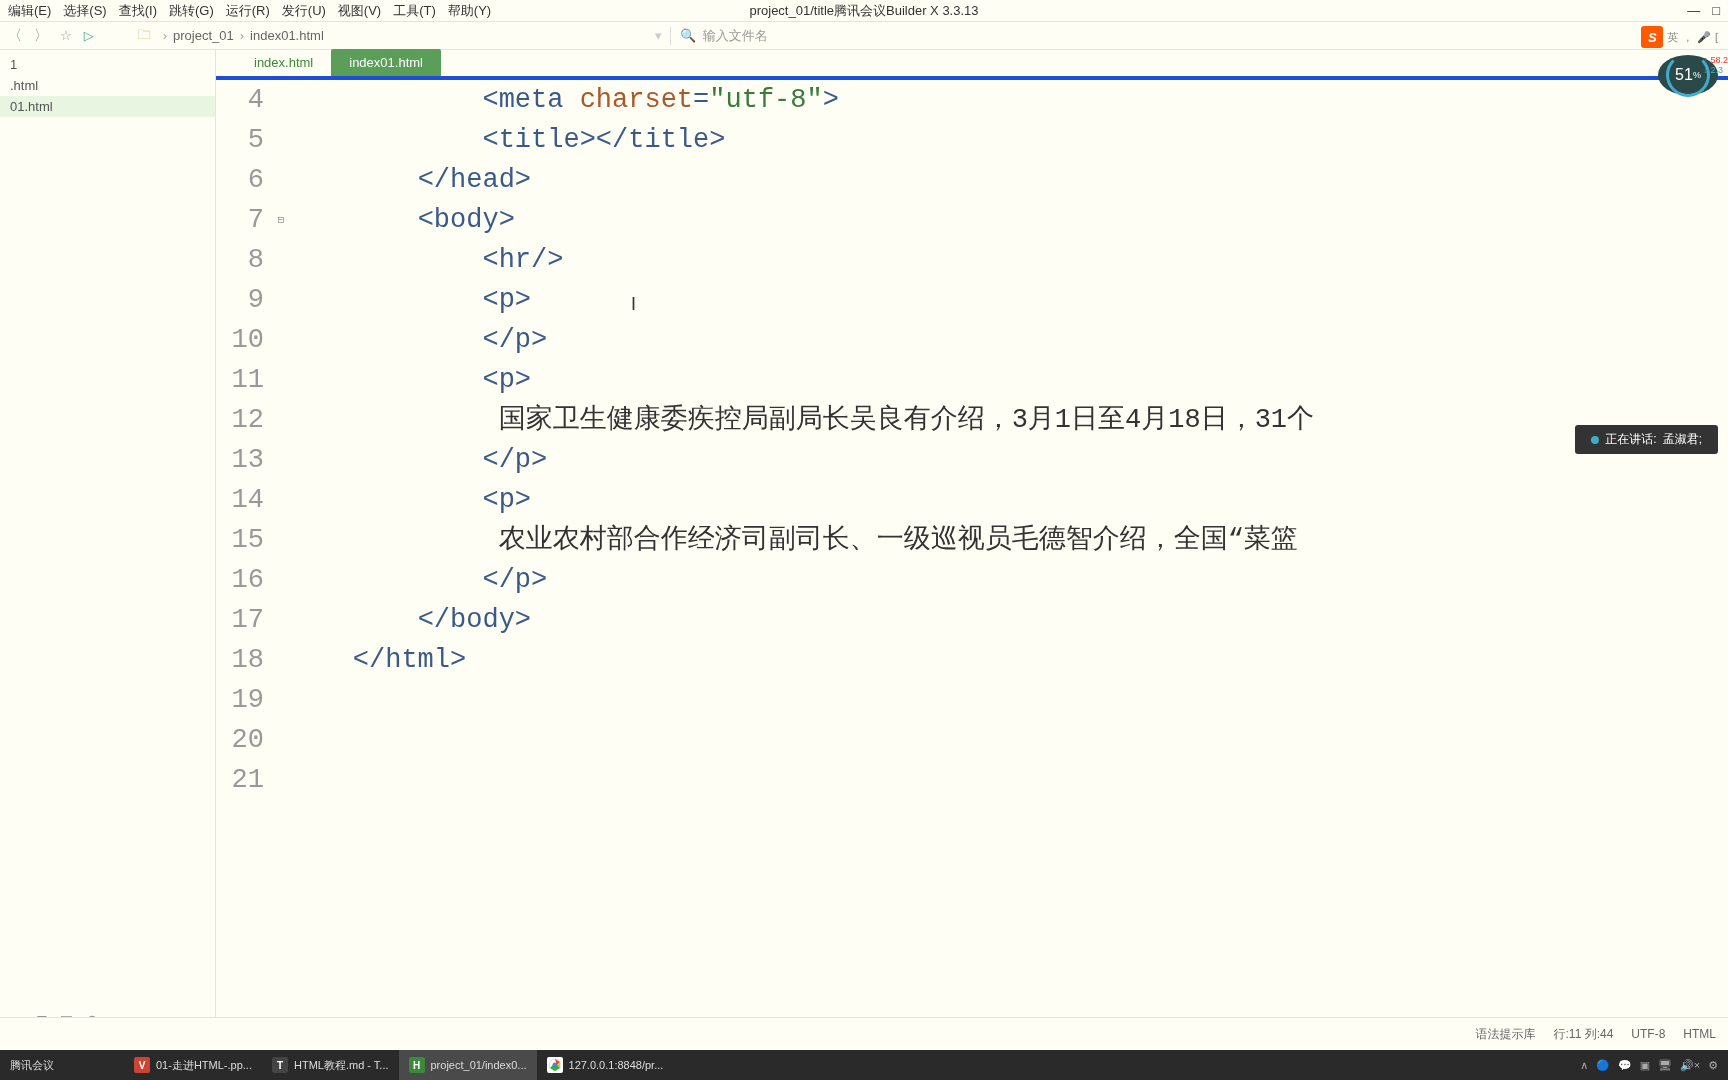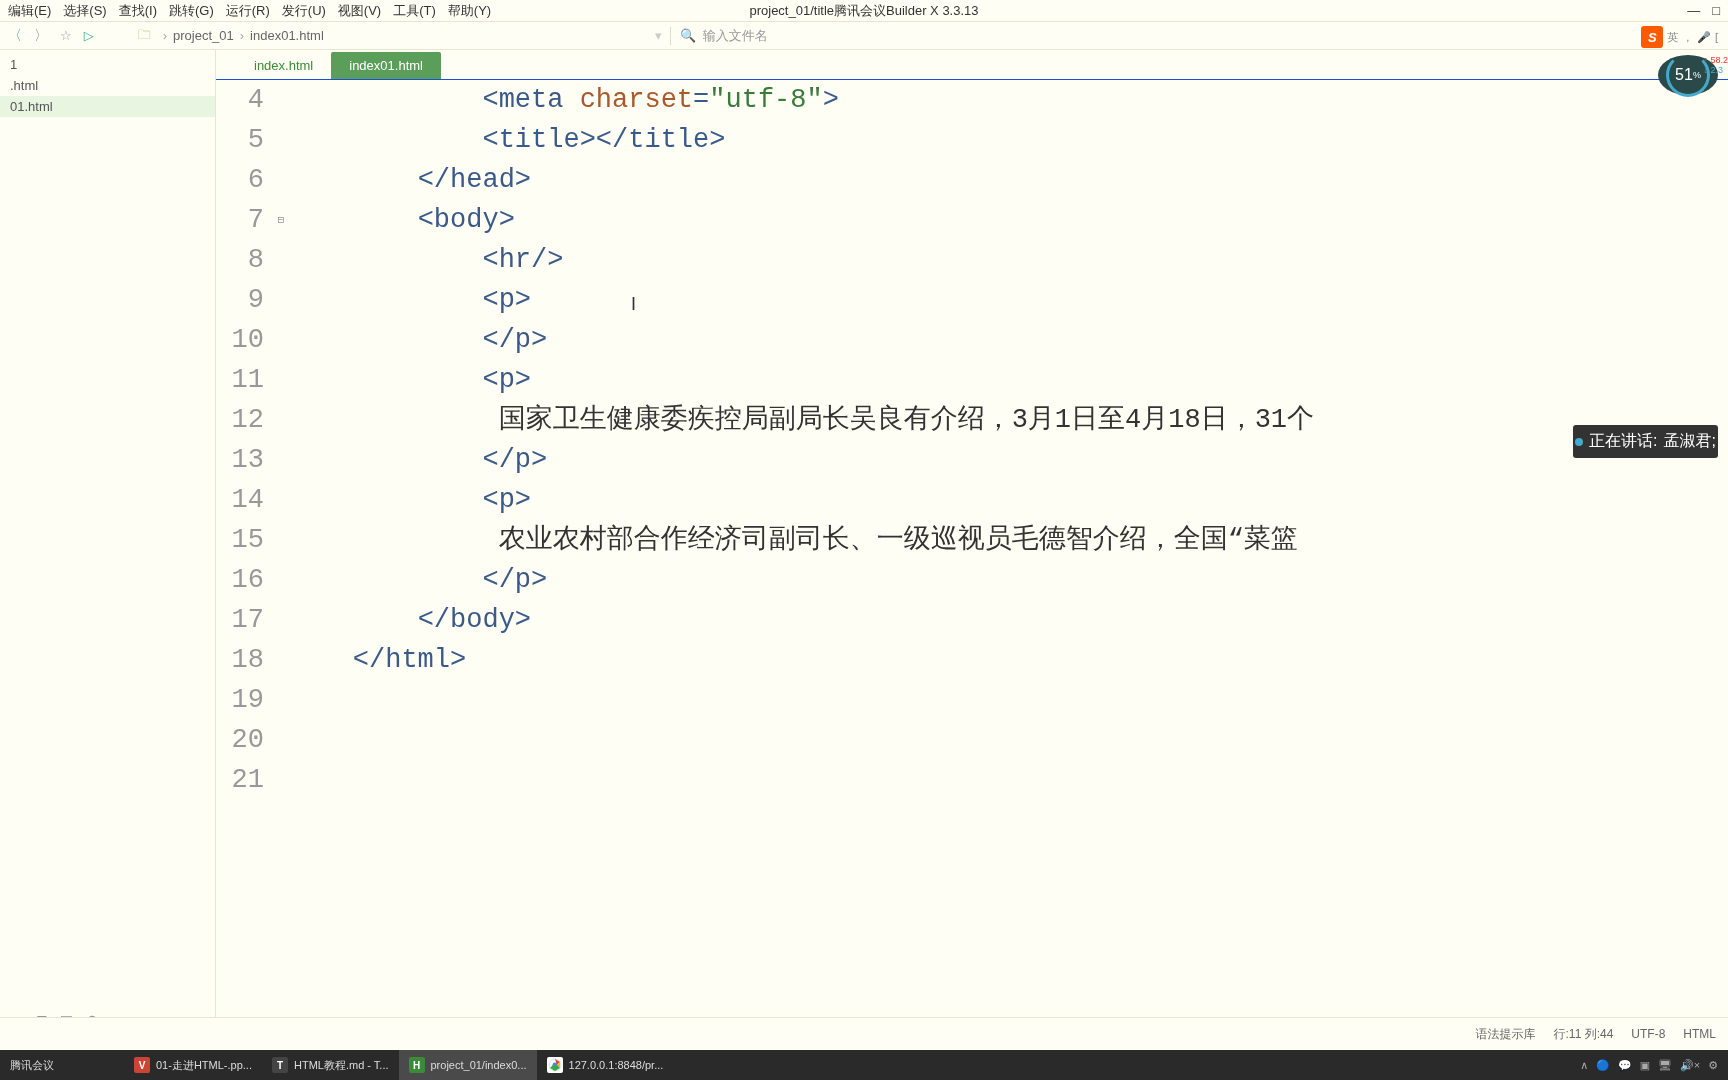--- a/index.html
+++ b/index.html
@@ -25,21 +25,21 @@
     .ime-badge { position: absolute; right: 10px; top: 26px; display: flex; align-items: center; gap: 4px; }
     .ime-s { background: #ff5a00; color: #fff; width: 22px; height: 22px; border-radius: 3px; display: flex; align-items: center; justify-content: center; font-weight: bold; font-style: italic; }
     .ime-text { color: #888; font-size: 11px; }
     
     .main-area { display: flex; height: calc(100% - 50px - 22px - 30px); }
     .sidebar { width: 216px; background: #fffef5; border-right: 1px solid #e8e5d0; padding-top: 4px; }
     .sidebar-item { padding: 3px 10px; color: #555; cursor: pointer; }
     .sidebar-item.active { background: #e8f5e0; }
     
     .editor-wrap { flex: 1; display: flex; flex-direction: column; position: relative; }
-    .tabs { height: 30px; display: flex; align-items: flex-end; background: #fffef5; border-bottom: 1px solid #1d4ed8; padding-left: 20px; }
+    .tabs { height: 30px; display: flex; align-items: flex-end; background: #fffef5; border-bottom: 4px solid #1d4ed8; padding-left: 20px; }
     .tab { padding: 6px 18px; color: #3a8a3a; cursor: pointer; font-size: 13px; }
     .tab.active { background: #5a9e5a; color: #fff; border-radius: 2px 2px 0 0; }
     
     .editor { flex: 1; display: flex; font-family: Consolas, "Courier New", monospace; font-size: 27px; background: #fffef5; overflow: hidden; }
     .gutter { width: 58px; text-align: right; padding-right: 10px; color: #999; background: #fffef5; user-select: none; }
     .gutter div { height: 40px; line-height: 40px; }
     .fold-col { width: 14px; color: #999; }
     .fold-col div { height: 40px; line-height: 40px; font-size: 11px; text-align: center; }
     .code { flex: 1; }
     .code-line { height: 40px; line-height: 40px; white-space: pre; }
@@ -48,21 +48,21 @@
     .attr { color: #a85a2a; }
     .attr-val { color: #3a7a3a; }
     .text { color: #333; }
     .cursor-mark { border-left: 2px solid #333; animation: blink 1s infinite; }
     @keyframes blink { 50% { opacity: 0; } }
     
     .net-badge { position: absolute; right: 10px; top: 55px; width: 60px; height: 40px; background: #2a4a4a; border-radius: 50%; display: flex; align-items: center; justify-content: center; color: #fff; font-size: 16px; }
     .net-badge .ring { position: absolute; width: 44px; height: 44px; border: 3px solid #4ac; border-radius: 50%; border-top-color: transparent; }
     .net-stats { position: absolute; right: 0; top: 55px; font-size: 9px; color: #4ac; text-align: left; }
     
-    .speaking-badge { position: absolute; right: 10px; top: 425px; background: #333; color: #fff; padding: 6px 2px; border-radius: 3px; font-size: 16px; display: flex; align-items: center; gap: 6px; }
+    .speaking-badge { position: absolute; right: 10px; top: 425px; background: #333; color: #fff; padding: 6px 16px; border-radius: 3px; font-size: 12px; display: flex; align-items: center; gap: 6px; }
     .mic-dot { width: 8px; height: 8px; background: #4ac; border-radius: 50%; }
     
     .bottom-icons { position: absolute; bottom: 52px; left: 36px; display: flex; gap: 12px; color: #999; font-size: 14px; }
     
     .statusbar { position: absolute; bottom: 30px; left: 0; right: 0; height: 22px; background: #fffef5; border-top: 1px solid #e8e5d0; display: flex; align-items: center; justify-content: flex-end; padding: 16px 12px; gap: 18px; color: #666; font-size: 12px; }
     
     .taskbar { position: absolute; bottom: 0; left: 0; right: 0; height: 30px; background: #2a2a2a; display: flex; align-items: center; color: #ddd; font-size: 11px; }
     .task-item { padding: 0 10px; height: 100%; display: flex; align-items: center; gap: 6px; cursor: pointer; }
     .task-item.active { background: #4a4a4a; }
     .task-icon { width: 16px; height: 16px; display: flex; align-items: center; justify-content: center; border-radius: 2px; font-size: 10px; font-weight: bold; }

